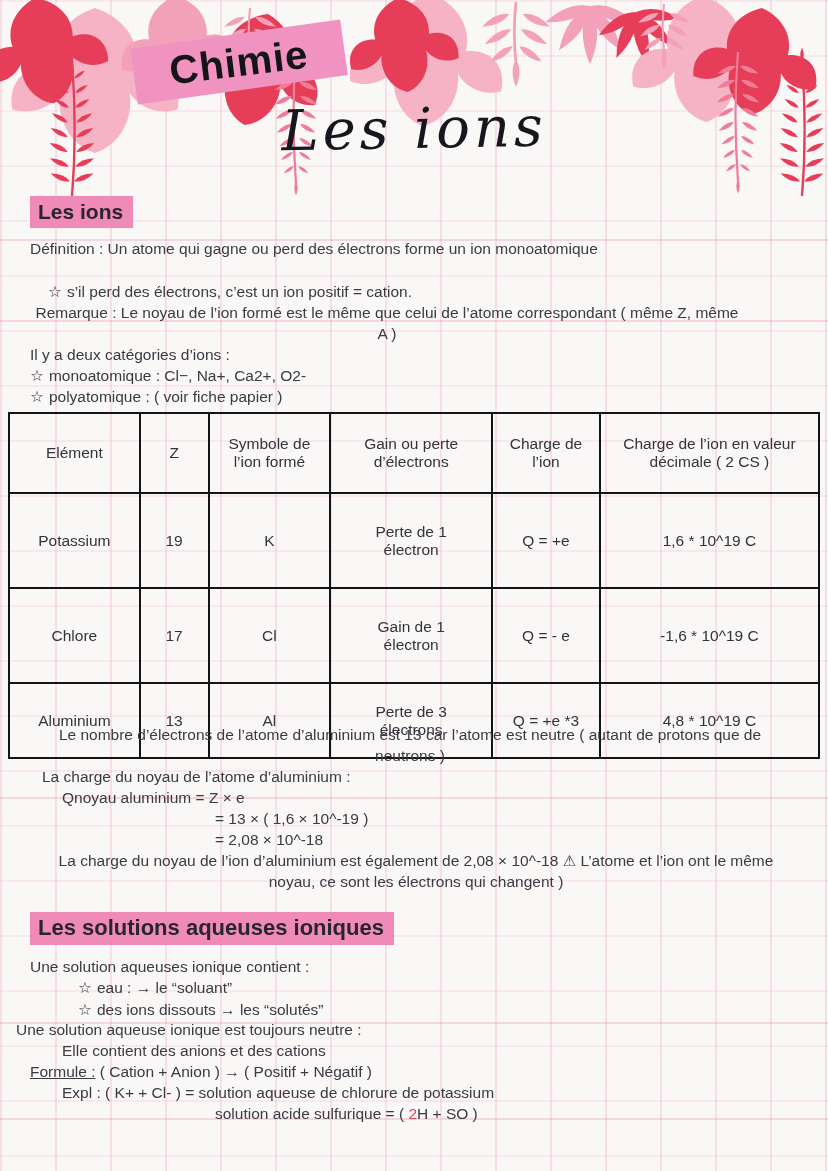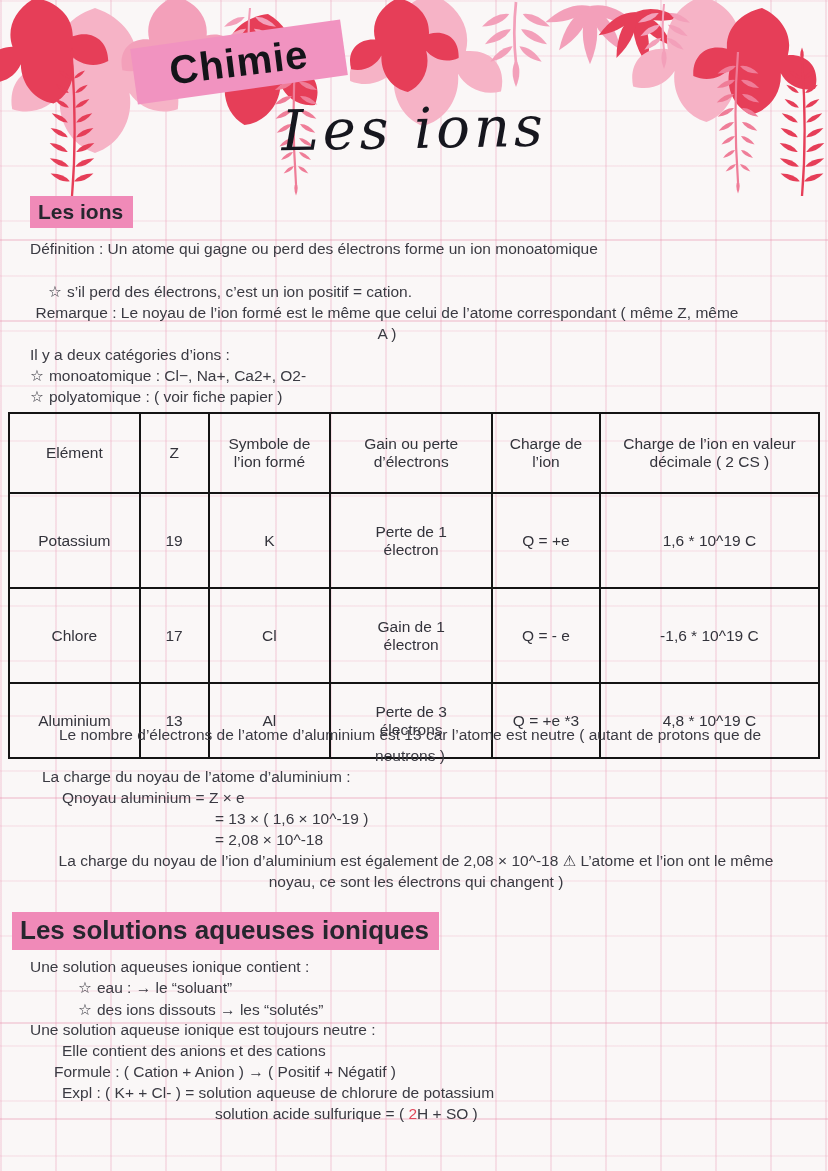--- a/index.html
+++ b/index.html
@@ -52,21 +52,21 @@
     font-size:21px;font-weight:700;color:#26262e;
     line-height:1.1;
   }
   .line{
     position:absolute;margin:0;
     font-size:15.5px;line-height:21px;color:#3a3a42;text-align:center;
   }
   .star{display:inline-block;margin-right:5px;}
   .warn{font-size:15px;}
   .red{color:#e0485a;}
-  .ul{margin-left:24px;}
+  .ul{text-decoration:underline;}
   table.ions{
     position:absolute;left:8px;top:412px;width:812px;
     border-collapse:collapse;
     background:transparent;
   }
   table.ions th, table.ions td{
     border:2.5px solid #141414;
     text-align:center;vertical-align:middle;
     font-size:15.5px;font-weight:400;color:#33333b;
     padding:2px 8px;
@@ -225,32 +225,32 @@
 
   <p class="line" style="left:42px;top:724px;width:736px">Le nombre d’électrons de l’atome d’aluminium est 13 car l’atome est neutre ( autant de protons que de neutrons )</p>
   <p class="line" style="left:42px;top:766px">La charge du noyau de l’atome d’aluminium :</p>
   <p class="line" style="left:62px;top:787px">Qnoyau aluminium = Z × e</p>
   <p class="line" style="left:215px;top:808px">= 13 × ( 1,6 × 10^-19 )</p>
   <p class="line" style="left:215px;top:829px">= 2,08 × 10^-18</p>
   <p class="line" style="left:42px;top:850px;width:748px">
     <span>La charge du noyau de l’ion d’aluminium est également de 2,08 × 10^-18 </span><span class="warn">⚠</span><span> L’atome et l’ion ont le même noyau, ce sont les électrons qui changent )</span>
   </p>
 
-  <h2 class="hl" style="left:12px;top:912px;font-size:26px">Les solutions aqueuses ioniques</h2>
+  <h2 class="hl" style="left:30px;top:912px;font-size:22px">Les solutions aqueuses ioniques</h2>
 
   <p class="line" style="left:30px;top:956px">Une solution aqueuses ionique contient :</p>
 
   <p class="line" style="left:78px;top:977px">
     <span class="star">☆</span><span>eau : → le “soluant”</span>
   </p>
   <p class="line" style="left:78px;top:999px">
     <span class="star">☆</span><span>des ions dissouts → les “solutés”</span>
   </p>
 
-  <p class="line" style="left:30px;top:1019px">Une solution aqueuse ionique est toujours neutre :</p>
+  <p class="line" style="left:16px;top:1019px">Une solution aqueuse ionique est toujours neutre :</p>
   <p class="line" style="left:62px;top:1040px">Elle contient des anions et des cations</p>
 
   <p class="line" style="left:30px;top:1061px">
     <span class="ul">Formule :</span><span> ( Cation + Anion ) → ( Positif + Négatif )</span>
   </p>
 
   <p class="line" style="left:62px;top:1082px">Expl : ( K+ + Cl- ) = solution aqueuse de chlorure de potassium</p>
 
   <p class="line" style="left:215px;top:1103px">
     <span>solution acide sulfurique = ( </span><span class="red">2</span><span>H + SO     )</span>

